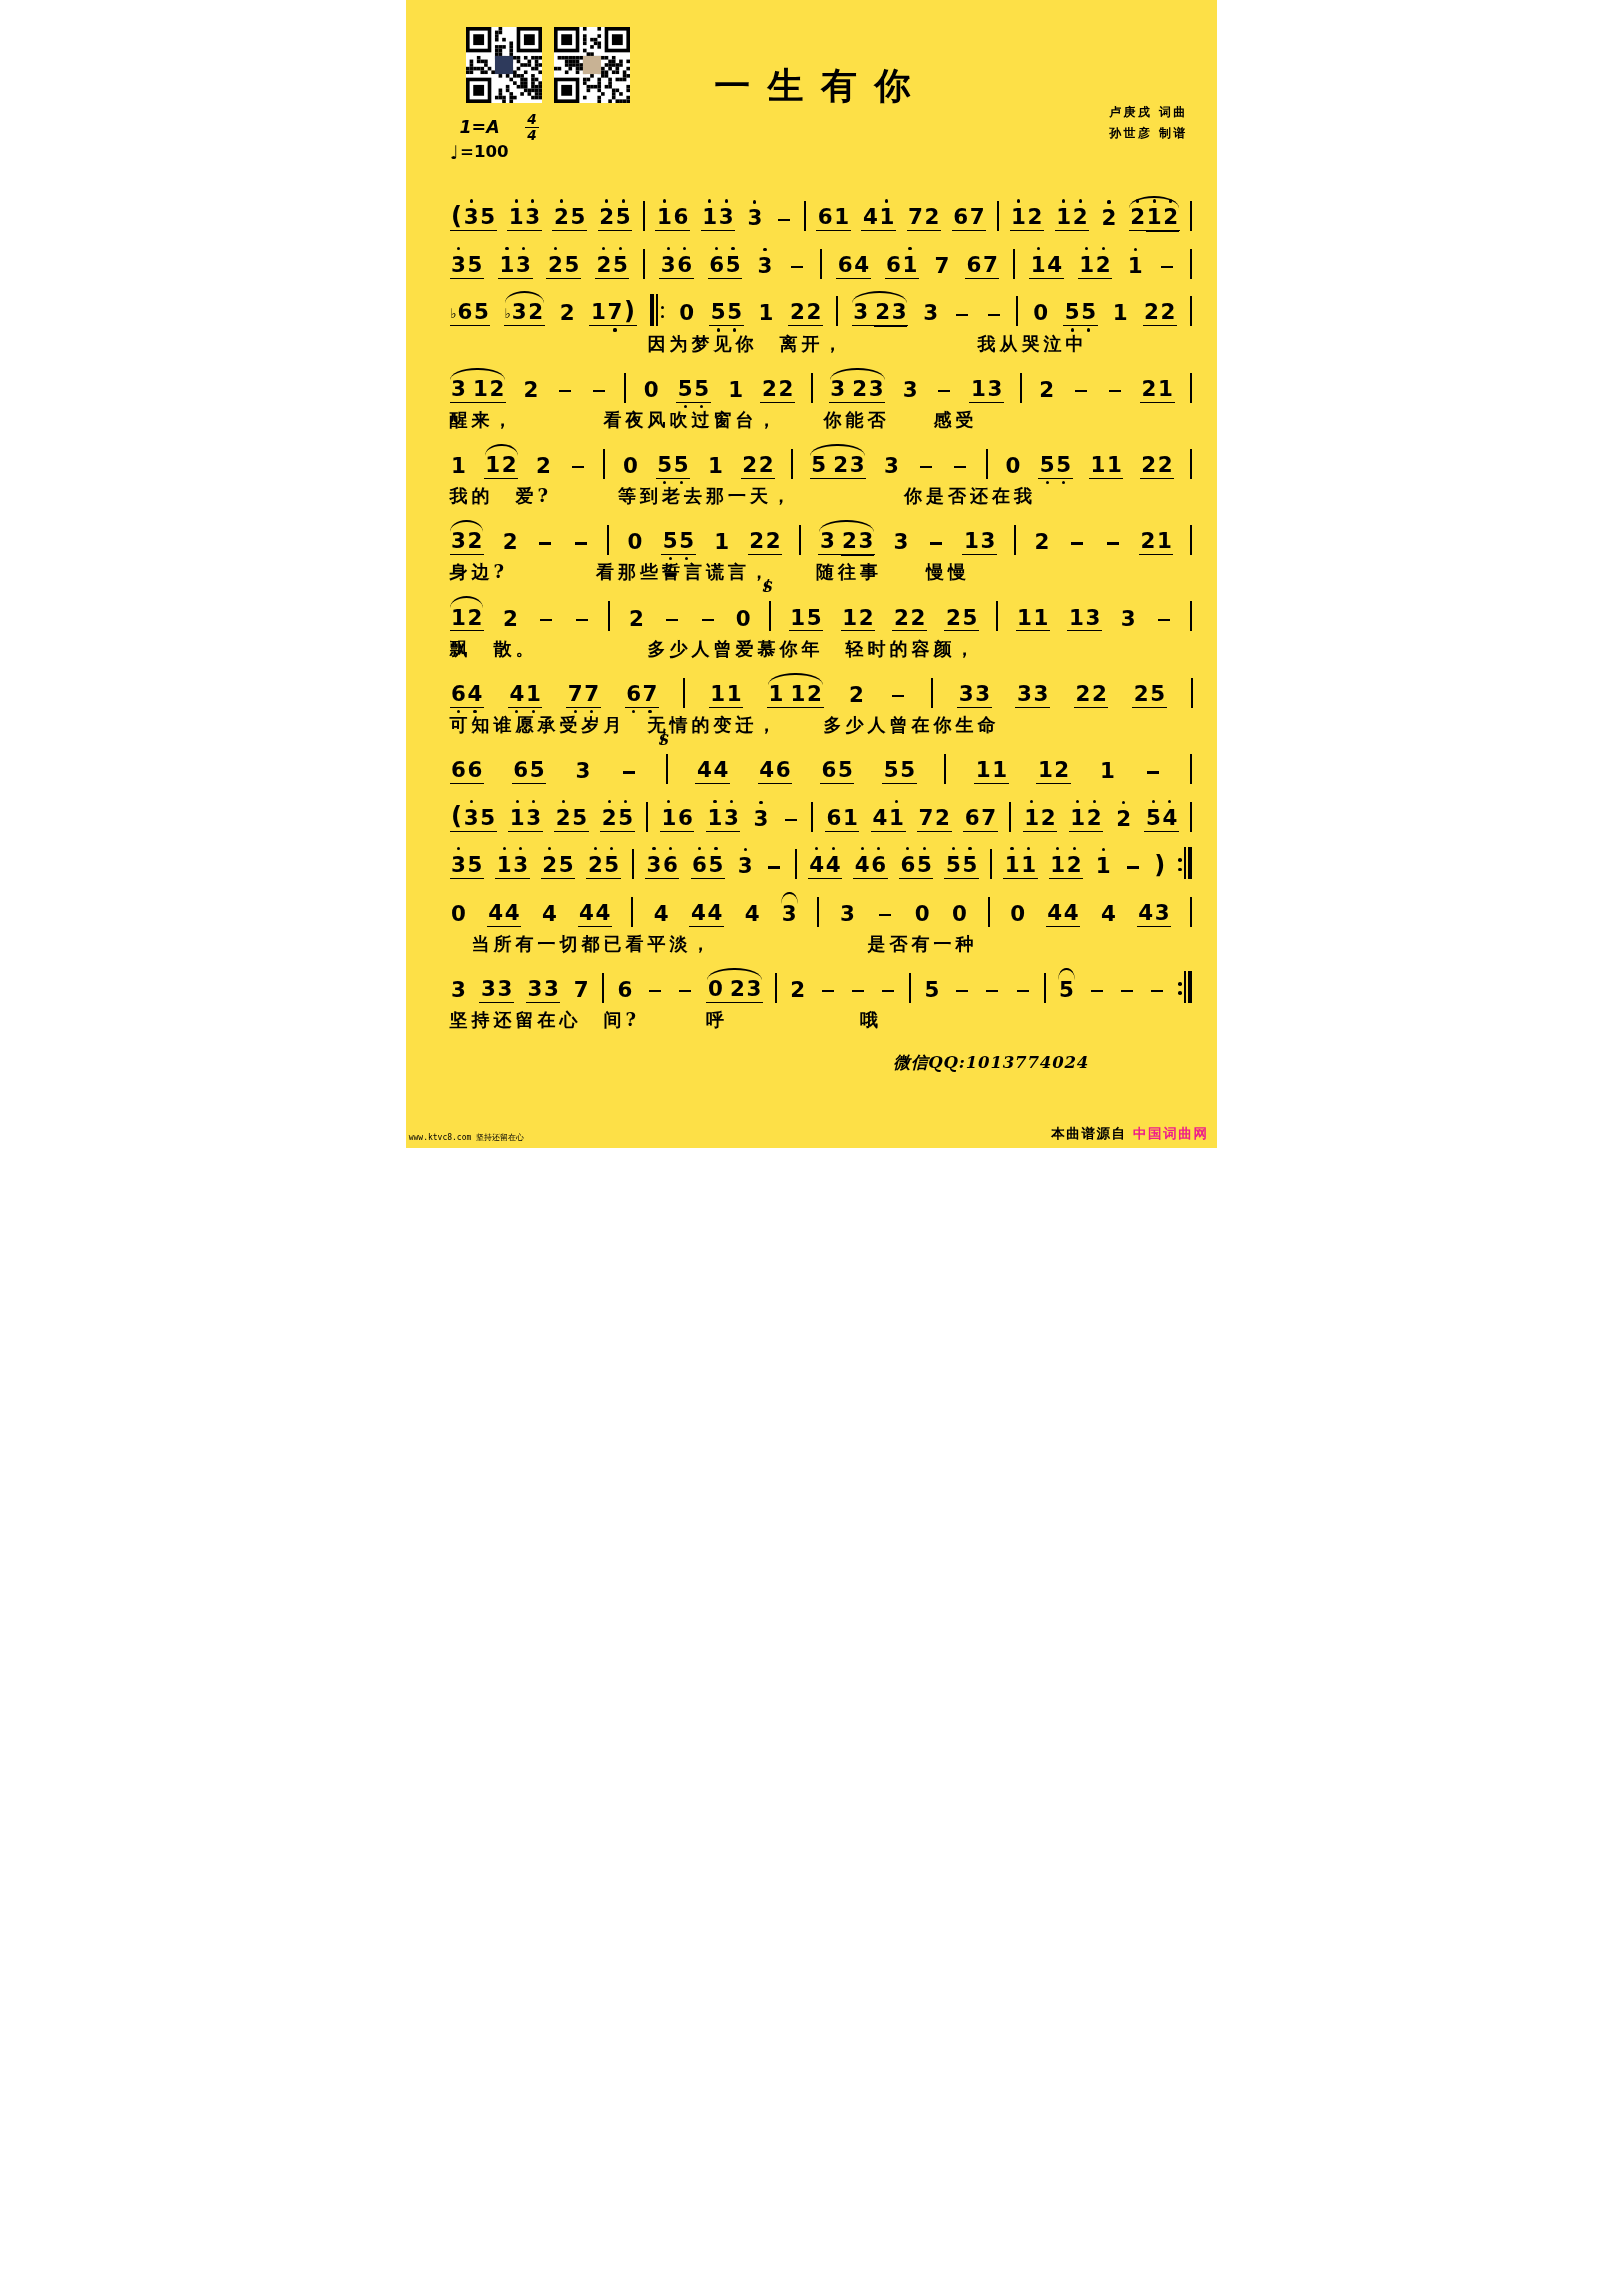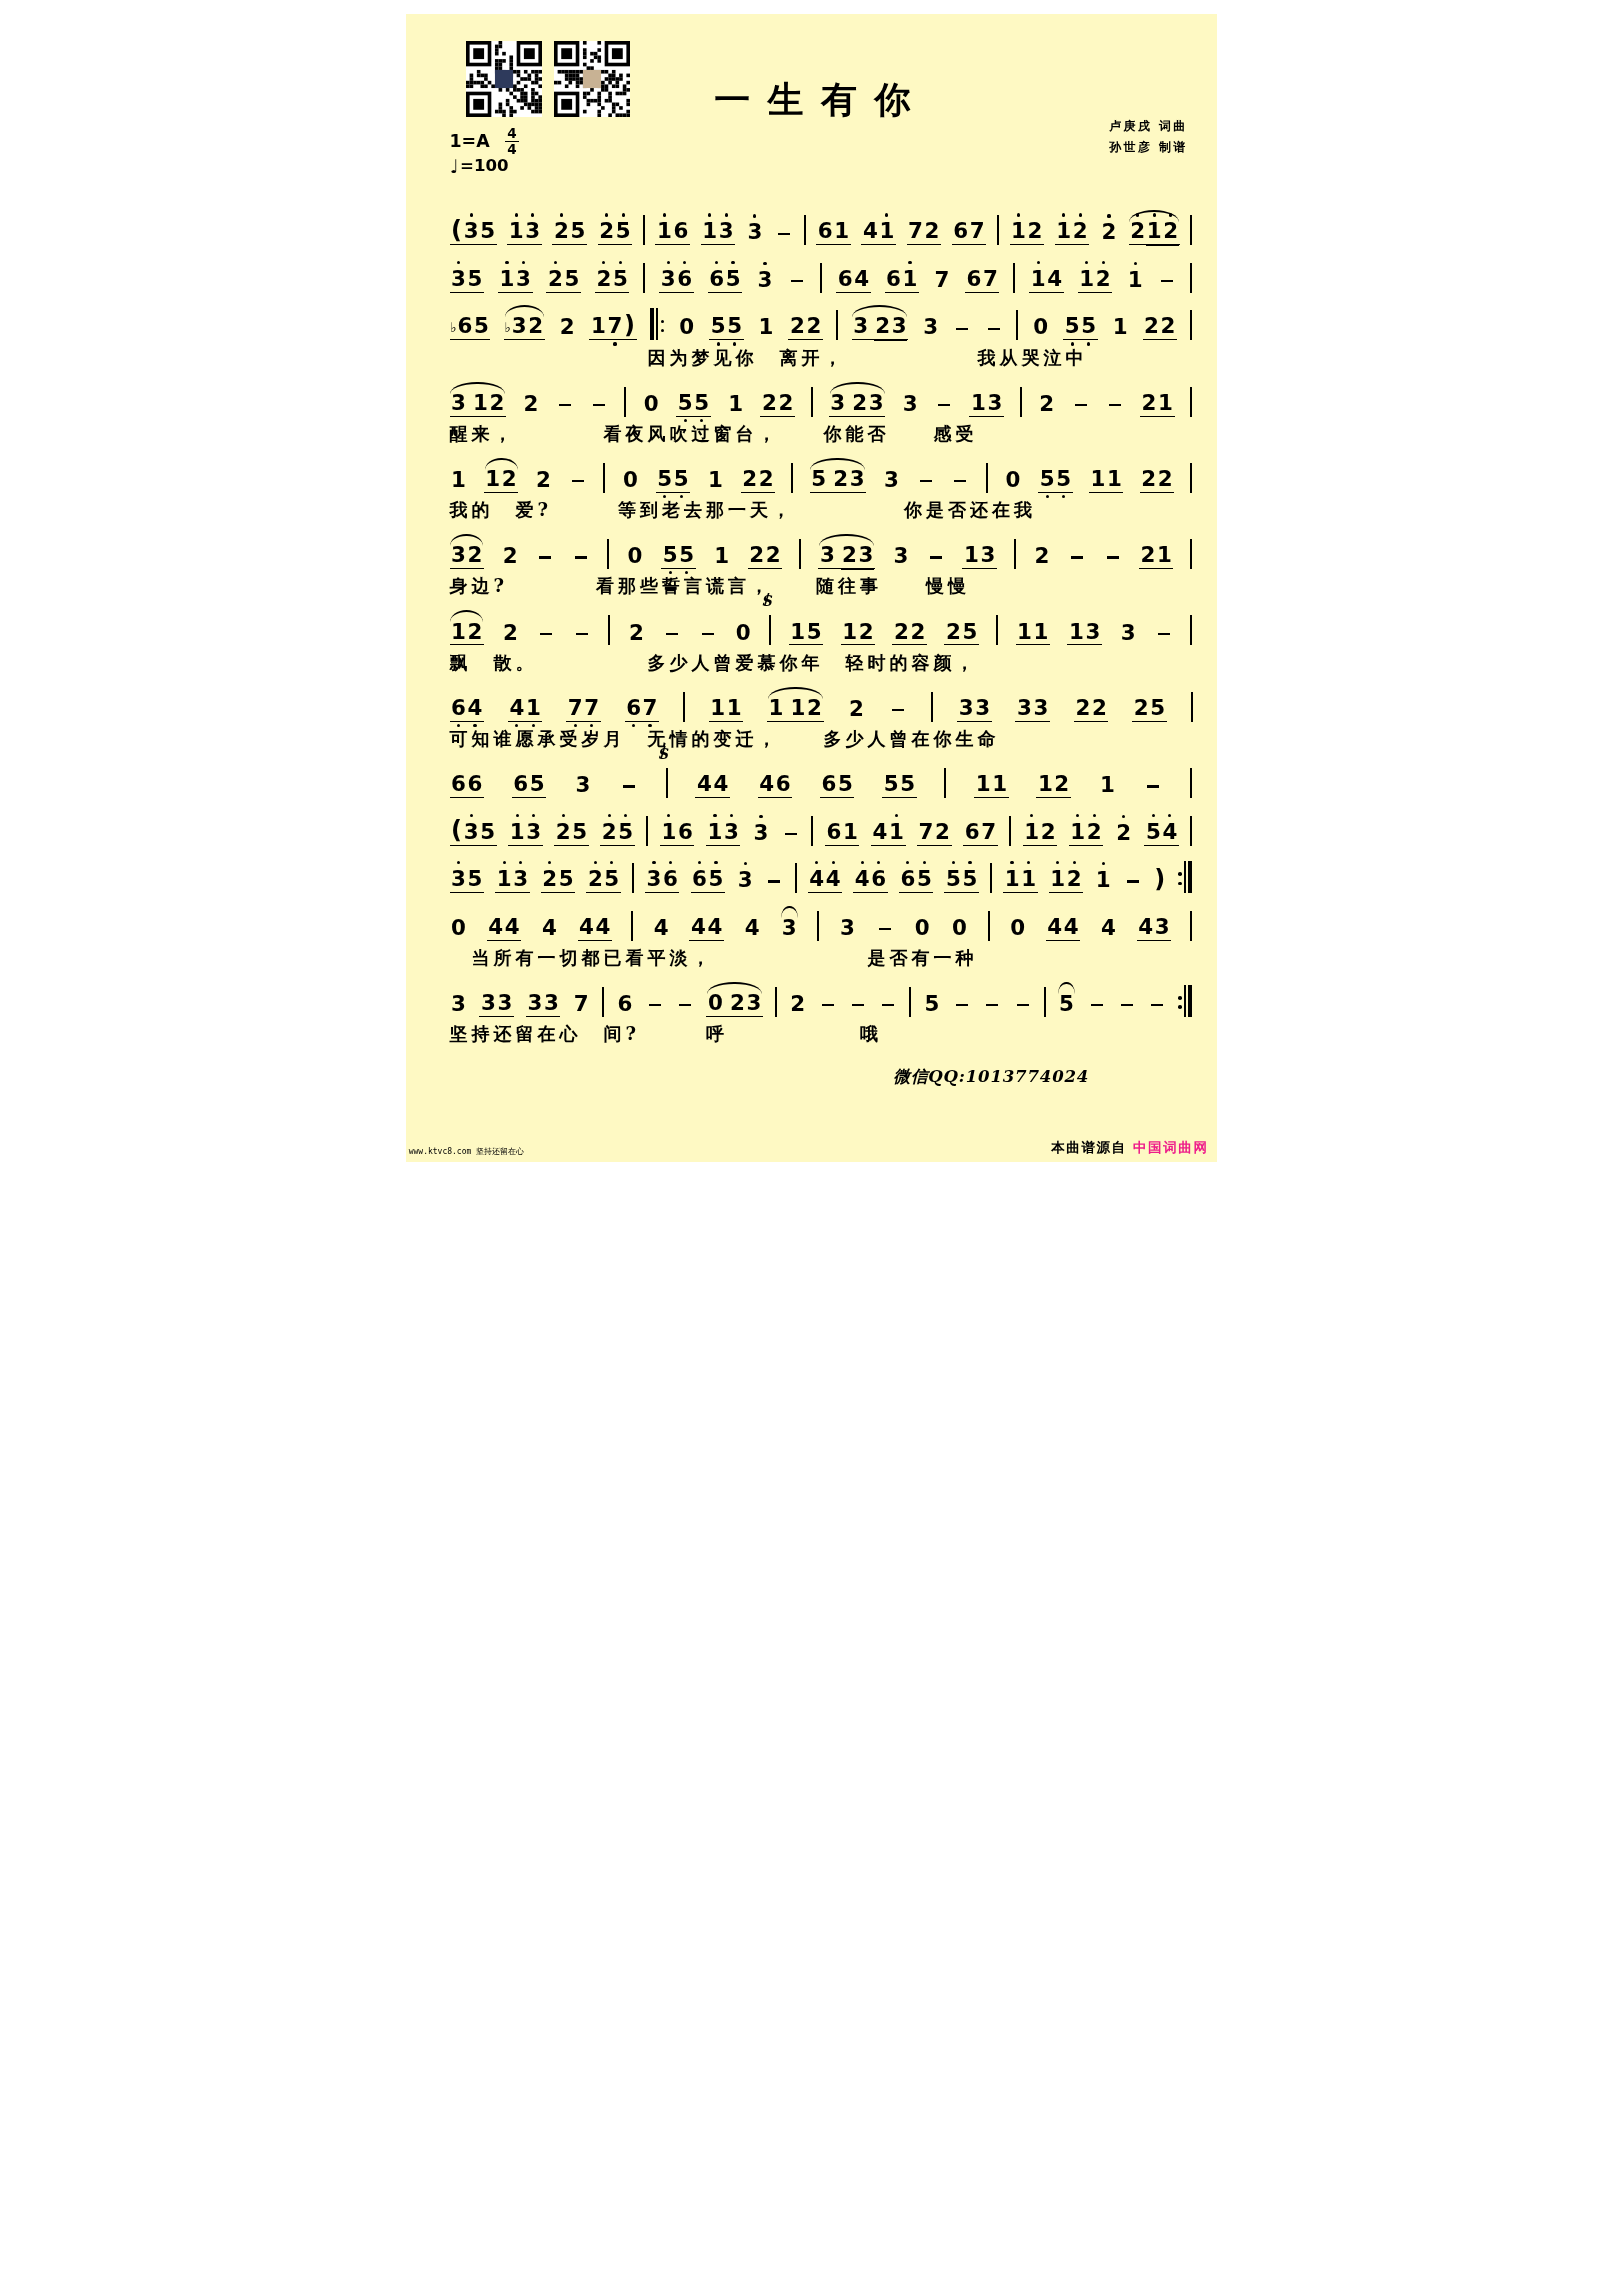--- a/index.html
+++ b/index.html
@@ -1,20 +1,20 @@
 <!DOCTYPE html>
 <html style="font-size:12.7px"><head>
 <meta charset="utf-8">
 <style>
   html,body{margin:0;padding:0;background:#ffffff;}
   .page{
     position:relative;
     width:811px;height:1148px;
-    margin:14px auto;
-    background:#fef9c3;
+    margin:0 auto;
+    background:#fde047;
     color:#000;
     font-family:"DejaVu Sans",sans-serif;
     overflow:hidden;
     padding:0;
   }
   .content{position:absolute;left:44px;right:24px;top:20.6px;}
 
   
   .header{position:relative;height:160px;}
   .qr-row{position:absolute;left:16px;top:6.3px;display:flex;gap:12.7px;}
@@ -22,22 +22,22 @@
   .title{
     position:absolute;left:0;right:0;top:46px;text-align:center;
     font-family:"DejaVu Serif",serif;font-weight:bold;
     font-size:36px;letter-spacing:17.4px;line-height:1;white-space:nowrap;
   }
   .credits{
     position:absolute;right:4.8px;top:81px;
     font-family:"DejaVu Serif",serif;font-weight:600;
     font-size:12px;line-height:1.75;letter-spacing:2.4px;white-space:nowrap;
   }
-  .keysig{position:absolute;left:0;top:92px;display:flex;align-items:center;gap:12px;
-    font-weight:700;font-size:17.4px;line-height:1;}
+  .keysig{position:absolute;left:10px;top:92px;display:flex;align-items:center;gap:22px;
+    font-weight:700;font-size:17.4px;line-height:1;font-style:italic;}
   .ts{display:inline-flex;flex-direction:column;align-items:center;line-height:1;margin-left:3.2px;}
   .ts .num{font-size:13.5px;font-weight:700;border-bottom:1.6px solid #000;padding:0 2.4px 0.8px;}
   .ts .den{font-size:13.5px;font-weight:700;padding-top:0.8px;}
   .tempo{position:absolute;left:0;top:120px;font-weight:700;font-size:16.6px;display:flex;align-items:center;gap:1.6px;}
   .tempo .qnote{font-size:19px;}
 
   
   .sys{
     display:flex;justify-content:space-between;align-items:flex-end;
     height:38px;margin-top:9.5px;position:relative;

